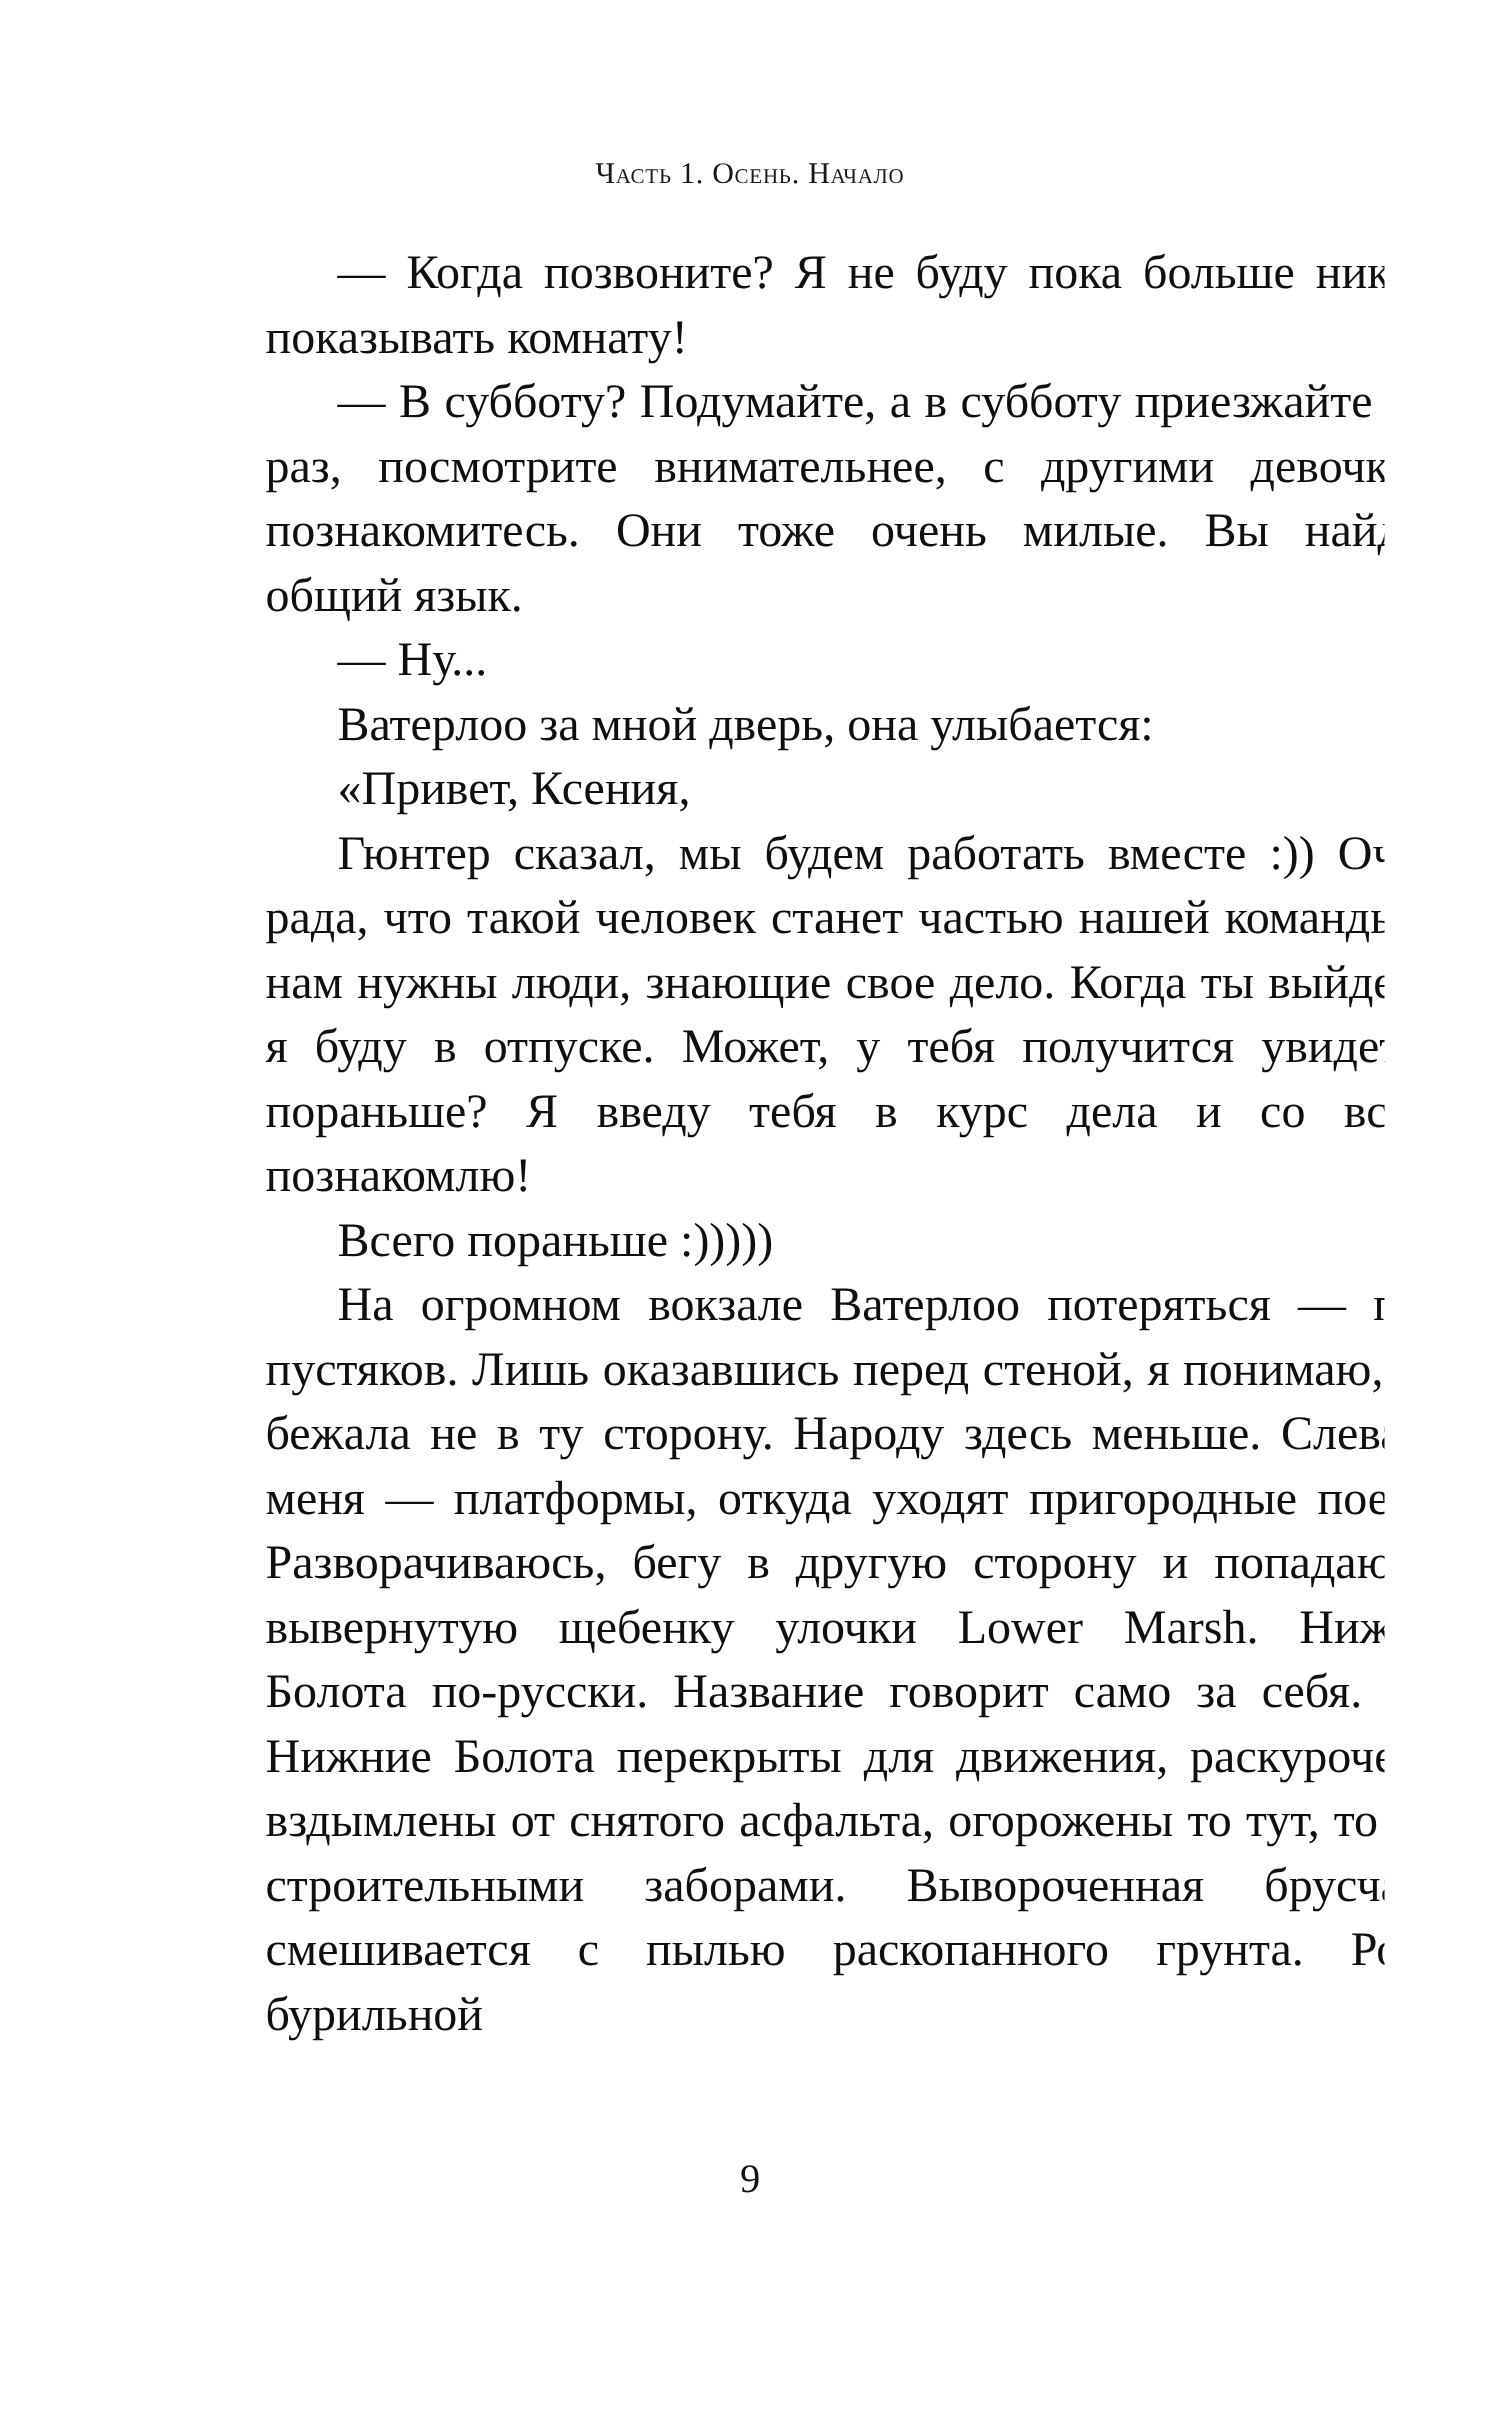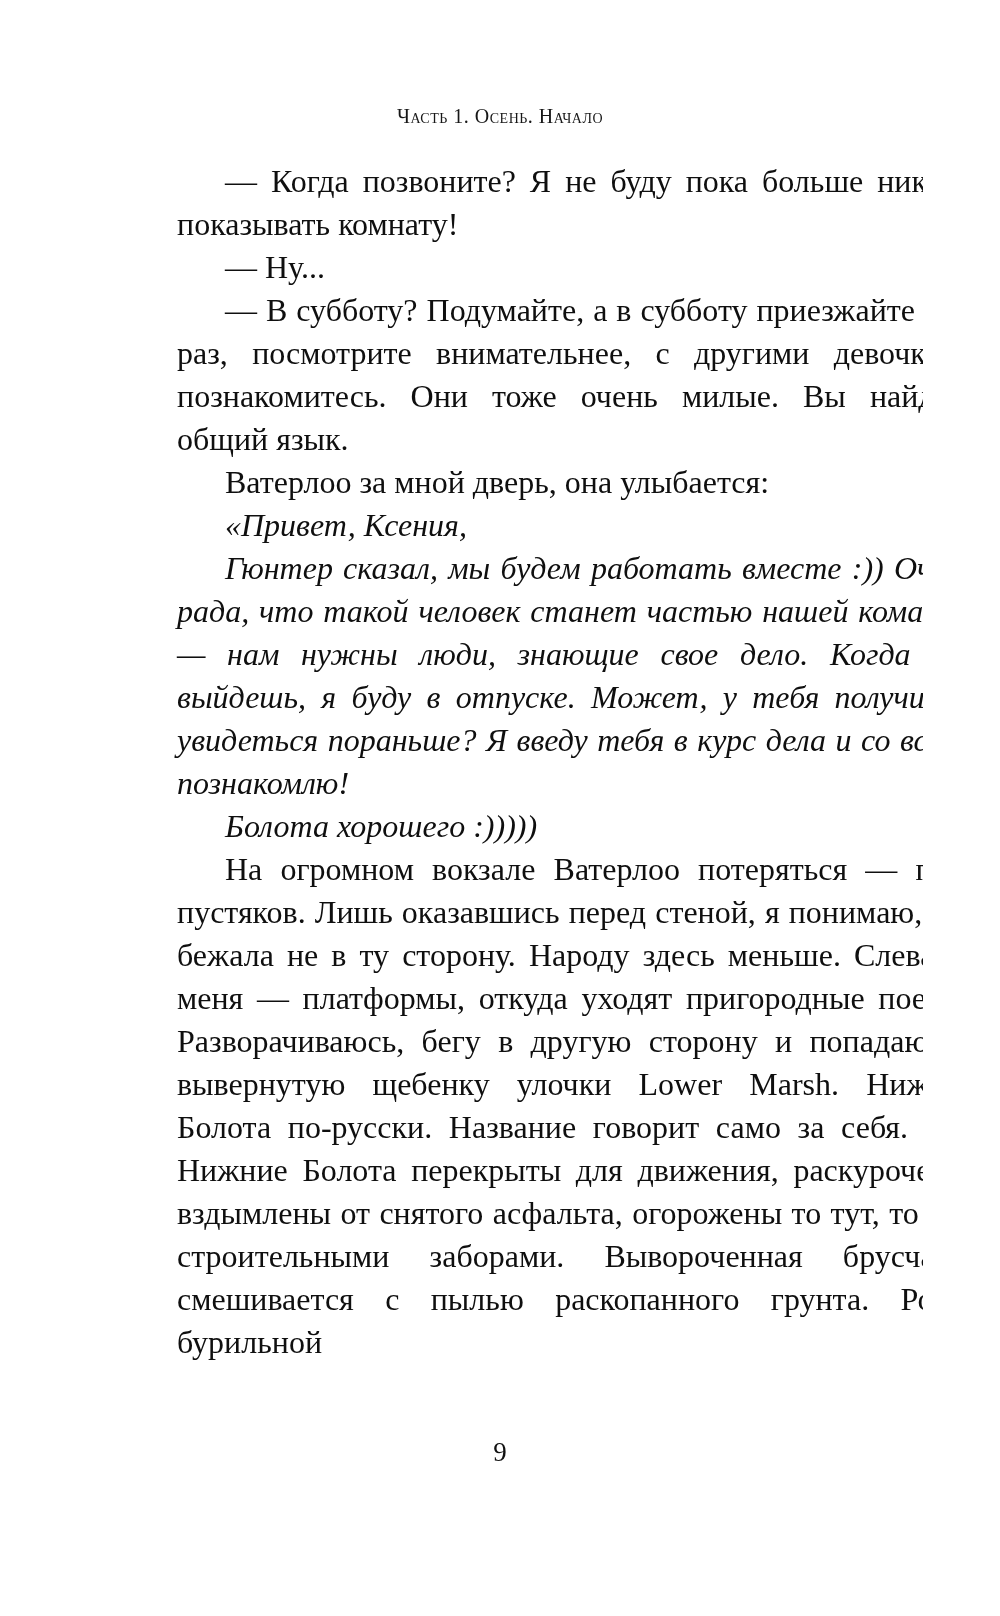--- a/index.html
+++ b/index.html
@@ -41,21 +41,20 @@
     line-height: 43px;
     text-align: justify;
     text-justify: inter-word;
     color: #0f0f0f;
     hyphens: manual;
   }
   p.ind {
     text-indent: 48px;
   }
   p.italic {
-    font-style: italic;
     text-indent: 48px;
   }
   .folio {
     position: absolute;
     bottom: 148px;
     left: 0;
     width: 100%;
     text-align: center;
     font-size: 27px;
     color: #111111;
@@ -63,24 +62,24 @@
 </style>
 </head>
 <body>
 
 <div class="page">
 
   <div class="running-head">Часть 1. Осень. Начало</div>
 
   <div class="body-col">
     <p class="ind">— Когда позвоните? Я не буду пока больше никому показывать комнату!</p>
+    <p class="ind">— В субботу? Подумайте, а в субботу приезжайте еще раз, посмотрите внимательнее, с другими девочками познакомитесь. Они тоже очень милые. Вы найдете общий язык.</p>
     <p class="ind">— Ну...</p>
-    <p class="ind">— В субботу? Подумайте, а в субботу приезжайте еще раз, посмотрите внимательнее, с другими девочками познакомитесь. Они тоже очень милые. Вы найдете общий язык.</p>
     <p class="ind">Ватерлоо за мной дверь, она улыбается:</p>
     <p class="italic">«Привет, Ксения,</p>
     <p class="italic">Гюнтер сказал, мы будем работать вместе :)) Очень рада, что такой человек станет частью нашей команды — нам нужны люди, знающие свое дело. Когда ты выйдешь, я буду в отпуске. Может, у тебя получится увидеться пораньше? Я введу тебя в курс дела и со всеми познакомлю!</p>
-    <p class="italic">Болота хорошего :)))))</p>
+    <p class="italic">Всего пораньше :)))))</p>
     <p class="ind">На огромном вокзале Ватерлоо потеряться — пара пустяков. Лишь оказавшись перед стеной, я понимаю, что бежала не в ту сторону. Народу здесь меньше. Слева от меня — платформы, откуда уходят пригородные поезда. Разворачиваюсь, бегу в другую сторону и попадаю на вывернутую щебенку улочки Lower Marsh. Нижние Болота по-русски. Название говорит само за себя. Эти Нижние Болота перекрыты для движения, раскурочены, вздымлены от снятого асфальта, огорожены то тут, то там строительными заборами. Вывороченная брусчатка смешивается с пылью раскопанного грунта. Рокот бурильной</p>
   </div>
 
   <div class="folio">9</div>
 
 </div>
 
 </body></html>

